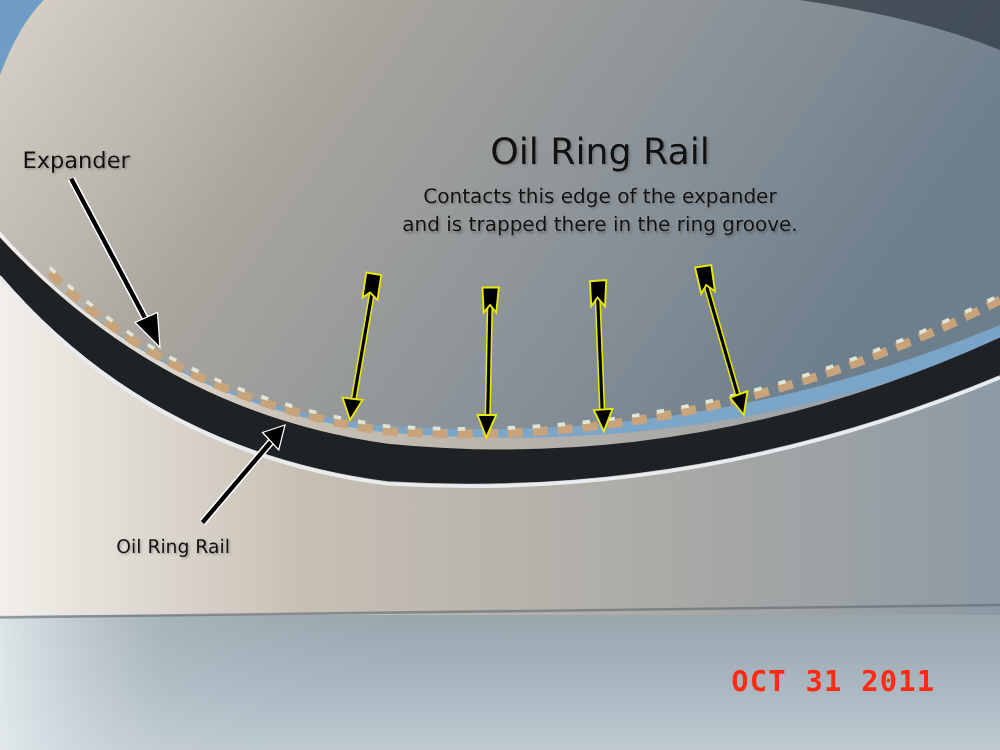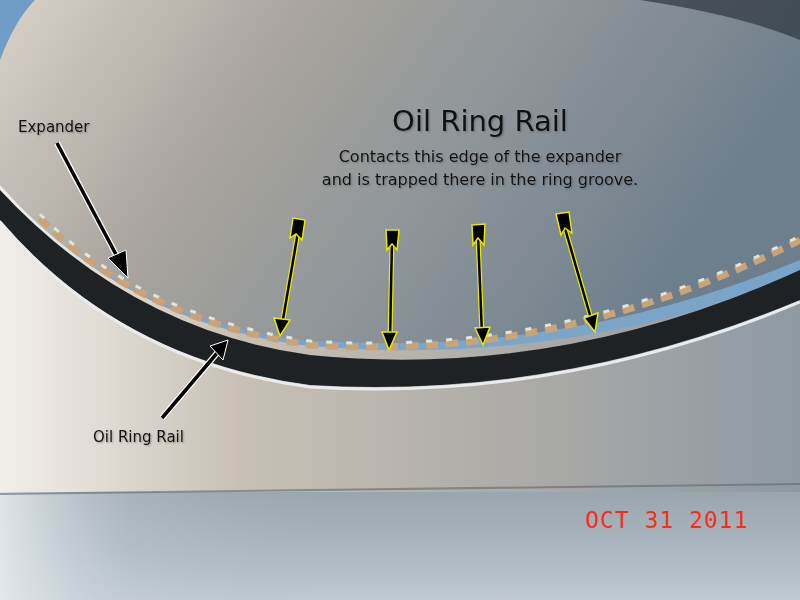--- a/index.html
+++ b/index.html
@@ -3,23 +3,23 @@
   <meta charset="utf-8">
   <style>
     html, body { margin: 0; padding: 0; }
     body { width: 800px; height: 600px; overflow: hidden; position: relative; background: #8a9aa6; font-family: "DejaVu Sans", sans-serif; }
     .photo { position: absolute; left: 0; top: 0; width: 800px; height: 600px; }
     .label { position: absolute; color: #111; text-shadow: 0 0 2px rgba(255,255,255,0.35), 1px 1px 2px rgba(0,0,0,0.35); white-space: nowrap; }
     .title { left: 0; width: 960px; top: 104px; text-align: center; font-size: 29px; font-family: "DejaVu Sans", sans-serif; }
     .sub { left: 0; width: 960px; text-align: center; font-size: 16px; font-family: "DejaVu Sans", sans-serif; }
     .sub1 { top: 147px; }
     .sub2 { top: 170px; }
-    .lbl-exp { left: 18px; top: 118px; font-size: 15px; font-family: "DejaVu Sans", sans-serif; }
+    .lbl-exp { left: 18px; top: 118px; font-size: 18px; font-family: "DejaVu Sans", sans-serif; }
     .lbl-rail { left: 93px; top: 428px; font-size: 15px; font-family: "DejaVu Sans", sans-serif; }
-    .date { position: absolute; left: 585px; top: 507px; color: #ff2a14; font-family: "DejaVu Sans Mono", monospace; font-size: 23px; font-weight: normal; letter-spacing: 1px; }
+    .date { position: absolute; left: 585px; top: 533px; color: #ff2a14; font-family: "DejaVu Sans Mono", monospace; font-size: 23px; font-weight: bold; letter-spacing: 1px; }
     svg { position: absolute; left: 0; top: 0; }
   </style>
 </head>
 <body>
 
 <div class="photo">
   <svg width="800" height="600" viewBox="0 0 800 600">
     <defs>
       <linearGradient id="plate" x1="0" y1="0" x2="1" y2="0.3">
         <stop offset="0" stop-color="#d8d2c8"></stop>

